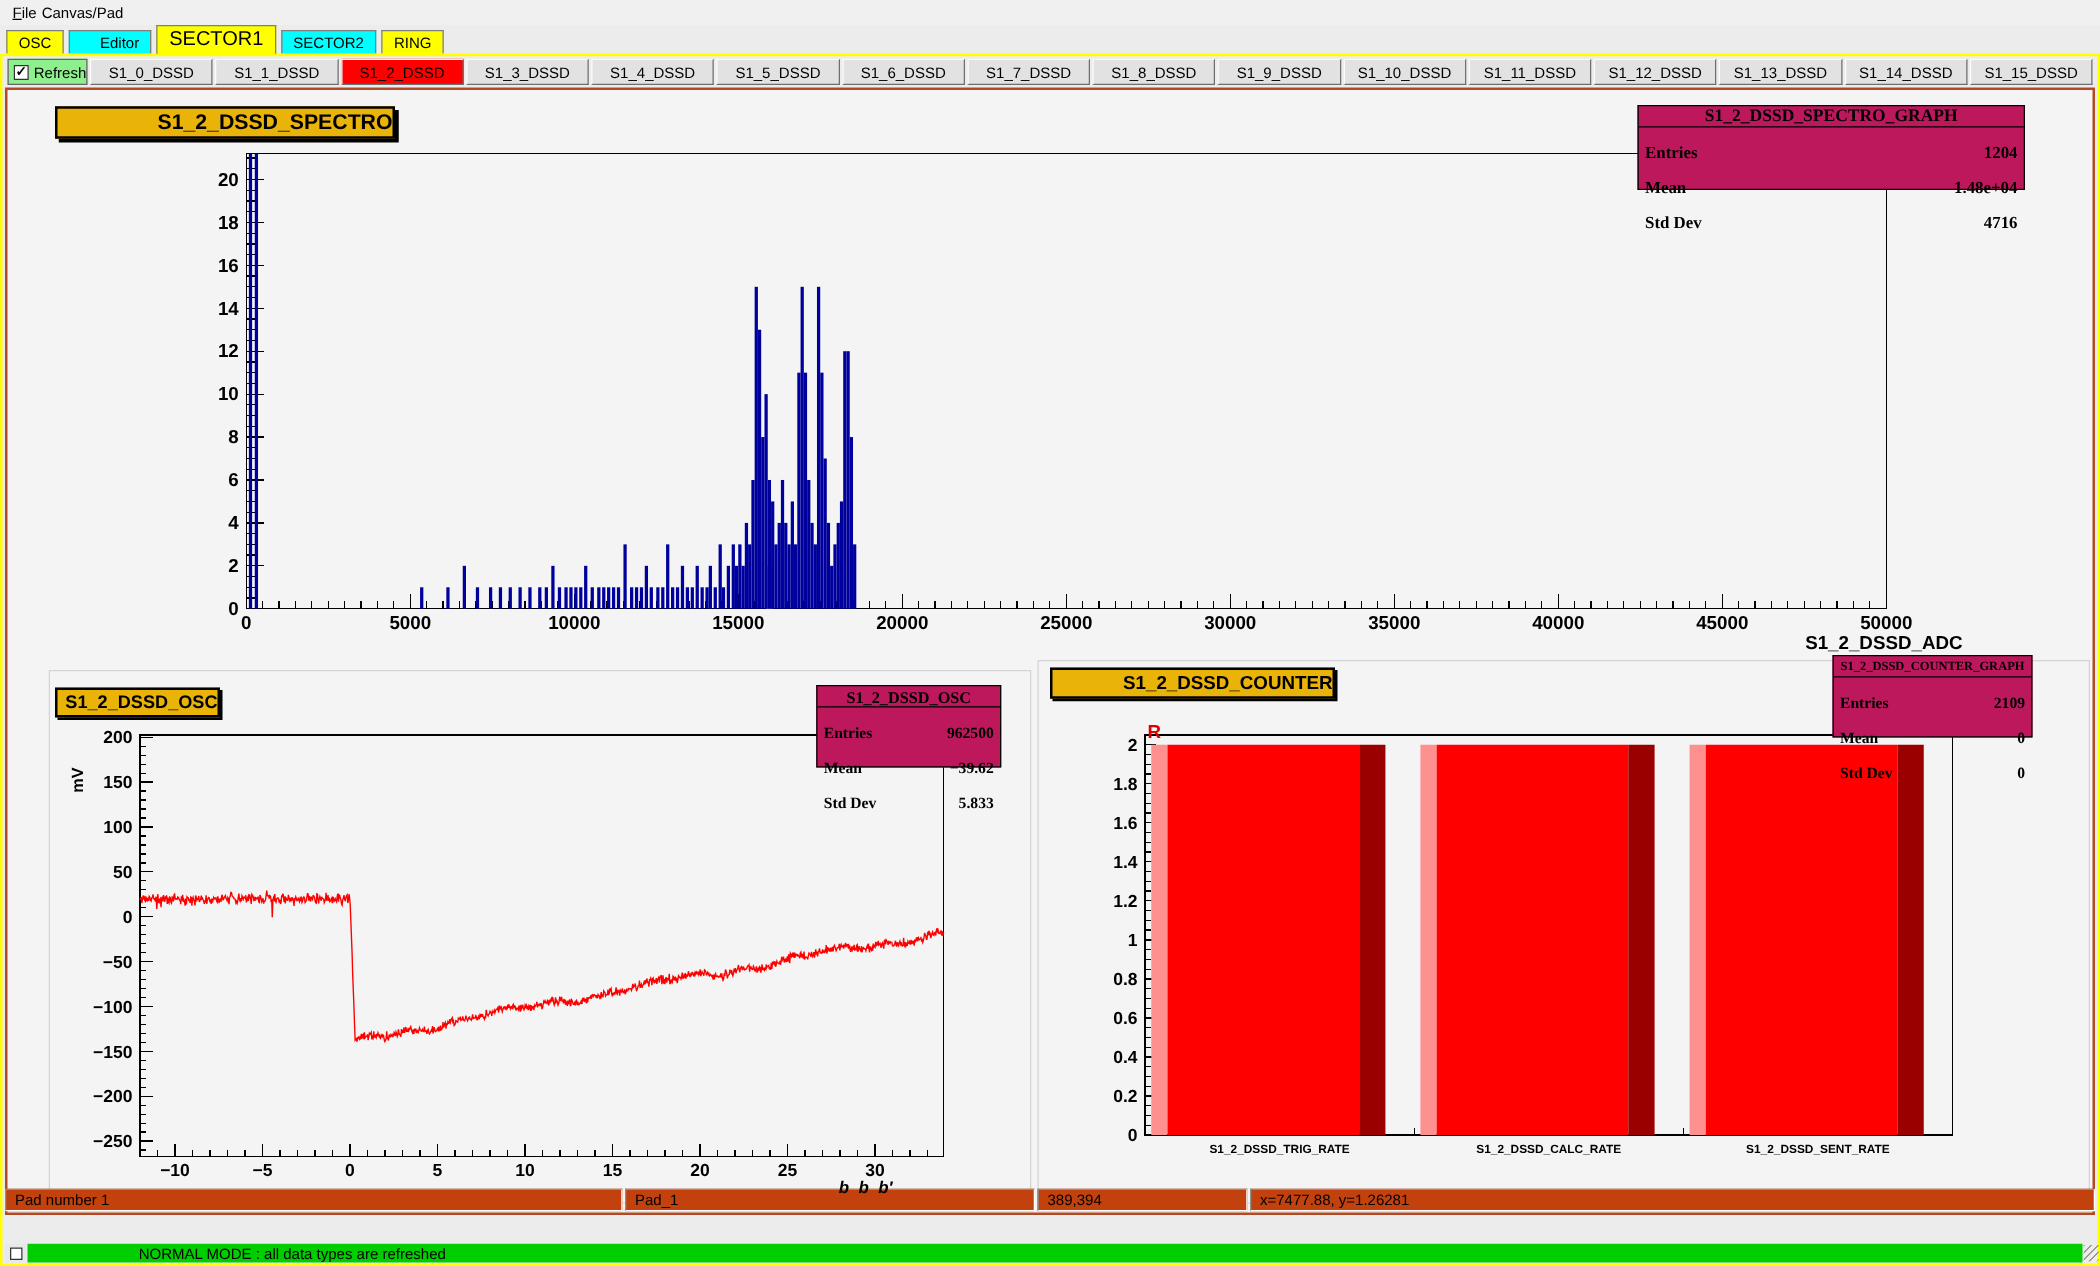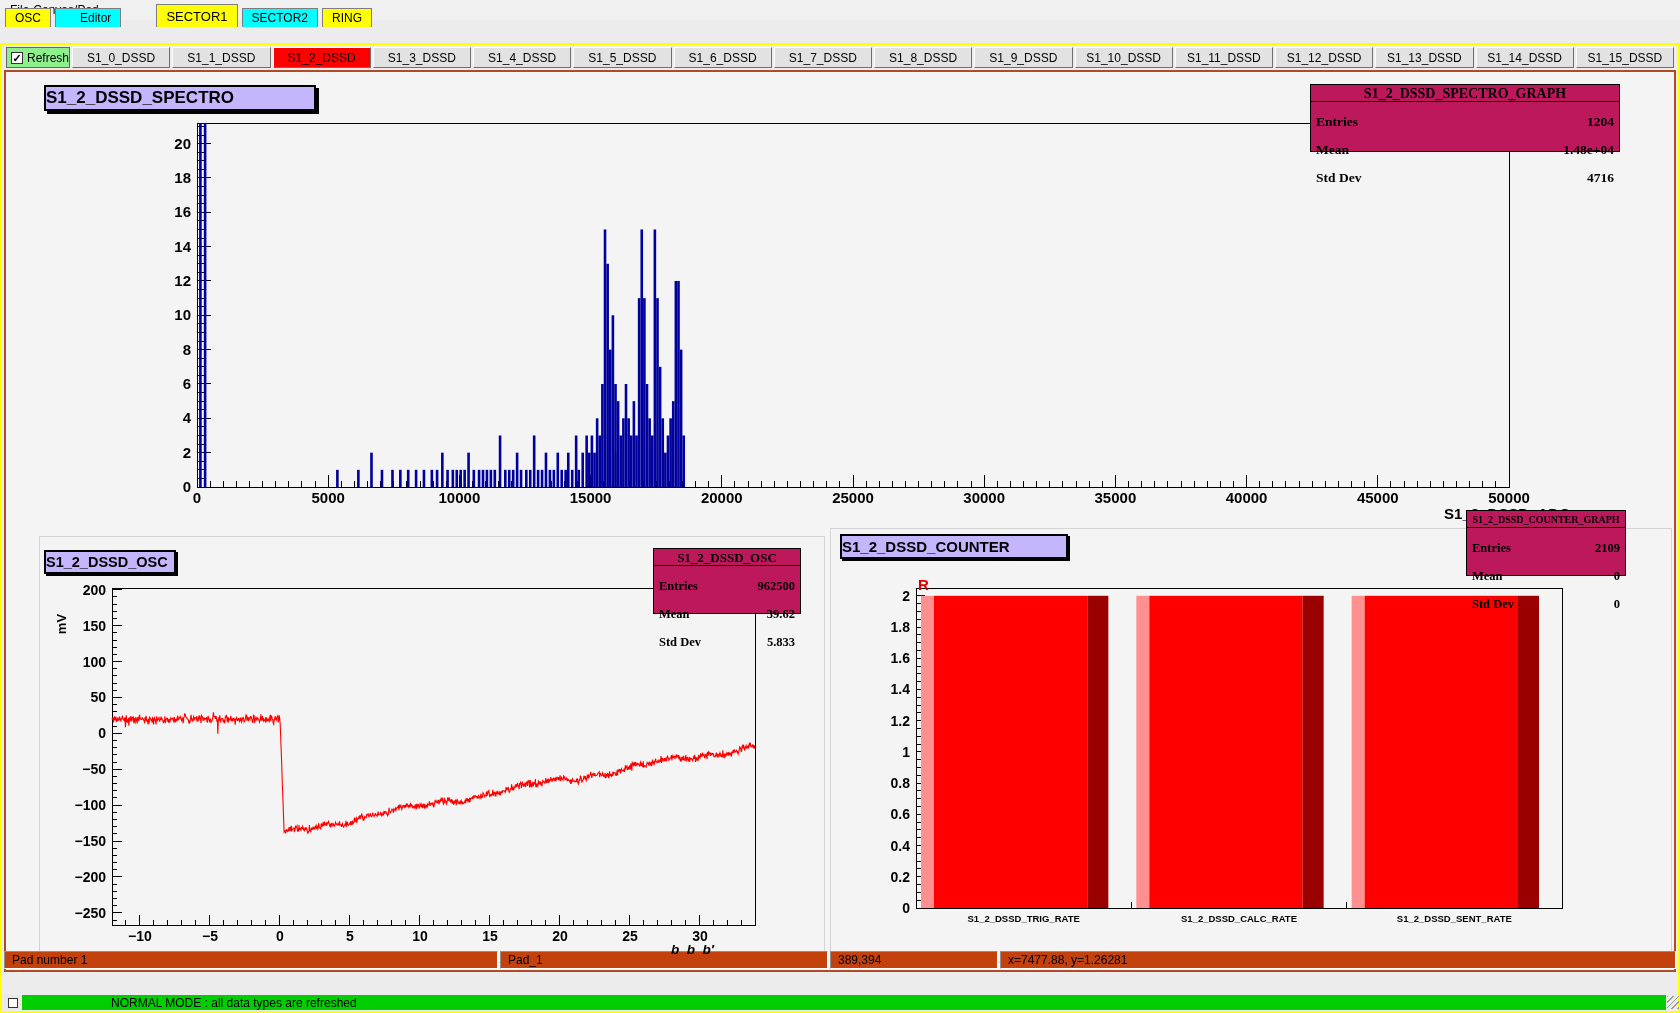--- a/index.html
+++ b/index.html
@@ -6,37 +6,37 @@
   html,body { width:1680px; height:1013px; }
   body { position:relative; background:#ececec; font-family:"Liberation Sans",sans-serif; overflow:hidden; color:#000; }
   .abs { position:absolute; }
 
   
   .menubar { left:0; top:0; width:1680px; height:20px; background:#f0f0f0; display:flex; align-items:center; gap:4px; padding-left:10px; font-size:12px; }
   .menu-item { display:inline-block; cursor:default; }
   .menu-item:first-child::first-letter { text-decoration:underline; }
 
   
-  .tabs1 { left:5px; top:4px; height:23px; display:flex; align-items:flex-end; gap:4px;justify-content:flex-end; }
+  .tabs1 { left:5px; top:20px; height:23px; display:flex; align-items:flex-end; gap:4px;justify-content:flex-end; }
   .tab1 { height:19px; padding:1px 9px; font-size:12px; border:1px solid #7e7e7e; border-bottom:none; display:flex; align-items:center; white-space:nowrap; }
-  .tab1.sel { height:23px; font-size:13px; z-index:3;margin-left:31px; }
+  .tab1.sel { height:23px; font-size:16px; z-index:3; }
 
   
   .mainframe { left:0; top:43px; width:1680px; height:970px; border:2px solid #ffff00; background:#ececec; }
 
   .tabs2 { left:6px; top:47px; width:1668px; height:21px; display:flex; gap:2px; }
   .refresh-cell { width:64px; display:flex; align-items:center; gap:4px; padding-left:4px; font-size:12px; border:1px solid #666; }
   .checkbox { width:12px; height:12px; background:#fff; border:1px solid #333; font-size:11px; line-height:10px; font-weight:bold; text-align:center; }
   .tab2 { flex:1; background:#e2e2e2; border:1px solid; border-color:#fbfbfb #6f6f6f #6f6f6f #fbfbfb; font-size:12px; display:flex; align-items:center; justify-content:center; white-space:nowrap; }
 
   
   .canvas-bg { left:4px; top:70px; width:1672px; height:902px; border:2px solid #b34a26; background:#f4f4f4; }
   .pad { border:1px solid #d4d4d4; background:#f4f4f4; }
 
-  .titlebox { background:#c4b5fd; border:2px solid #000; box-shadow:3px 3px 0 #000; display:flex; align-items:center; justify-content:flex-start; font-weight:bold; z-index:5; }
+  .titlebox { background:#eab308; border:2px solid #000; box-shadow:3px 3px 0 #000; display:flex; align-items:center; justify-content:flex-end; font-weight:bold; z-index:5; }
   .statbox { background:#be185d; border:1px solid #000; font-weight:bold; z-index:6;font-family:Liberation Serif, serif; }
   .statbox-title { text-align:center; border-bottom:1px solid #000; height:17px; line-height:17px; overflow:hidden; white-space:nowrap; }
   .statbox-row { display:flex; justify-content:space-between; padding:0 5px; height:16px; align-items:center;margin-top:12px; }
 
   svg { position:absolute; z-index:2; }
   svg text { font-family:"Liberation Sans",sans-serif; }
 
   
   .status-cell { height:18px; top:951px; background:#c2410c; border:1px solid; border-color:#8f8f8f #ffffff #ffffff #8f8f8f; font-size:12px; display:flex; align-items:center; padding-left:7px; white-space:nowrap; }
   .bottom-cb-cell { left:4px; top:995px; width:17px; height:15px; background:#e8e8e8; display:flex; align-items:center; justify-content:center; }
@@ -590,21 +590,21 @@
       <rect x="1149.3333333333333" y="595.8048780487804" width="153.33333333333334" height="312.19512195121956" fill="#fe0000"></rect>
       <rect x="1302.6666666666665" y="595.8048780487804" width="21" height="312.19512195121956" fill="#9b0000"></rect>
       <text x="1239" y="922" font-size="9.5" text-anchor="middle" font-weight="bold" fill="#000">S1_2_DSSD_CALC_RATE</text>
       <rect x="1351.6666666666667" y="595.8048780487804" width="13" height="312.19512195121956" fill="#ff9090"></rect>
       <rect x="1364.6666666666667" y="595.8048780487804" width="153.33333333333334" height="312.19512195121956" fill="#fe0000"></rect>
       <rect x="1518" y="595.8048780487804" width="21" height="312.19512195121956" fill="#9b0000"></rect>
       <text x="1454.3333333333335" y="922" font-size="9.5" text-anchor="middle" font-weight="bold" fill="#000">S1_2_DSSD_SENT_RATE</text>
     </g>
     <text x="918" y="590" font-size="15" text-anchor="start" font-weight="bold" fill="#e10000">R</text>
   </svg>
-<div class="abs statbox" style="left:1466px;top:510px;width:160px;height:66px;font-size:12.5px;">
+<div class="abs statbox" style="left:1466px;top:524px;width:160px;height:66px;font-size:12.5px;">
   <div class="statbox-title" style="font-size:10px;">S1_2_DSSD_COUNTER_GRAPH</div>
   <div class="statbox-row">
       <span>Entries</span>
       <span>2109</span>
     </div>
   <div class="statbox-row">
       <span>Mean</span>
       <span>0</span>
     </div>
   <div class="statbox-row">

